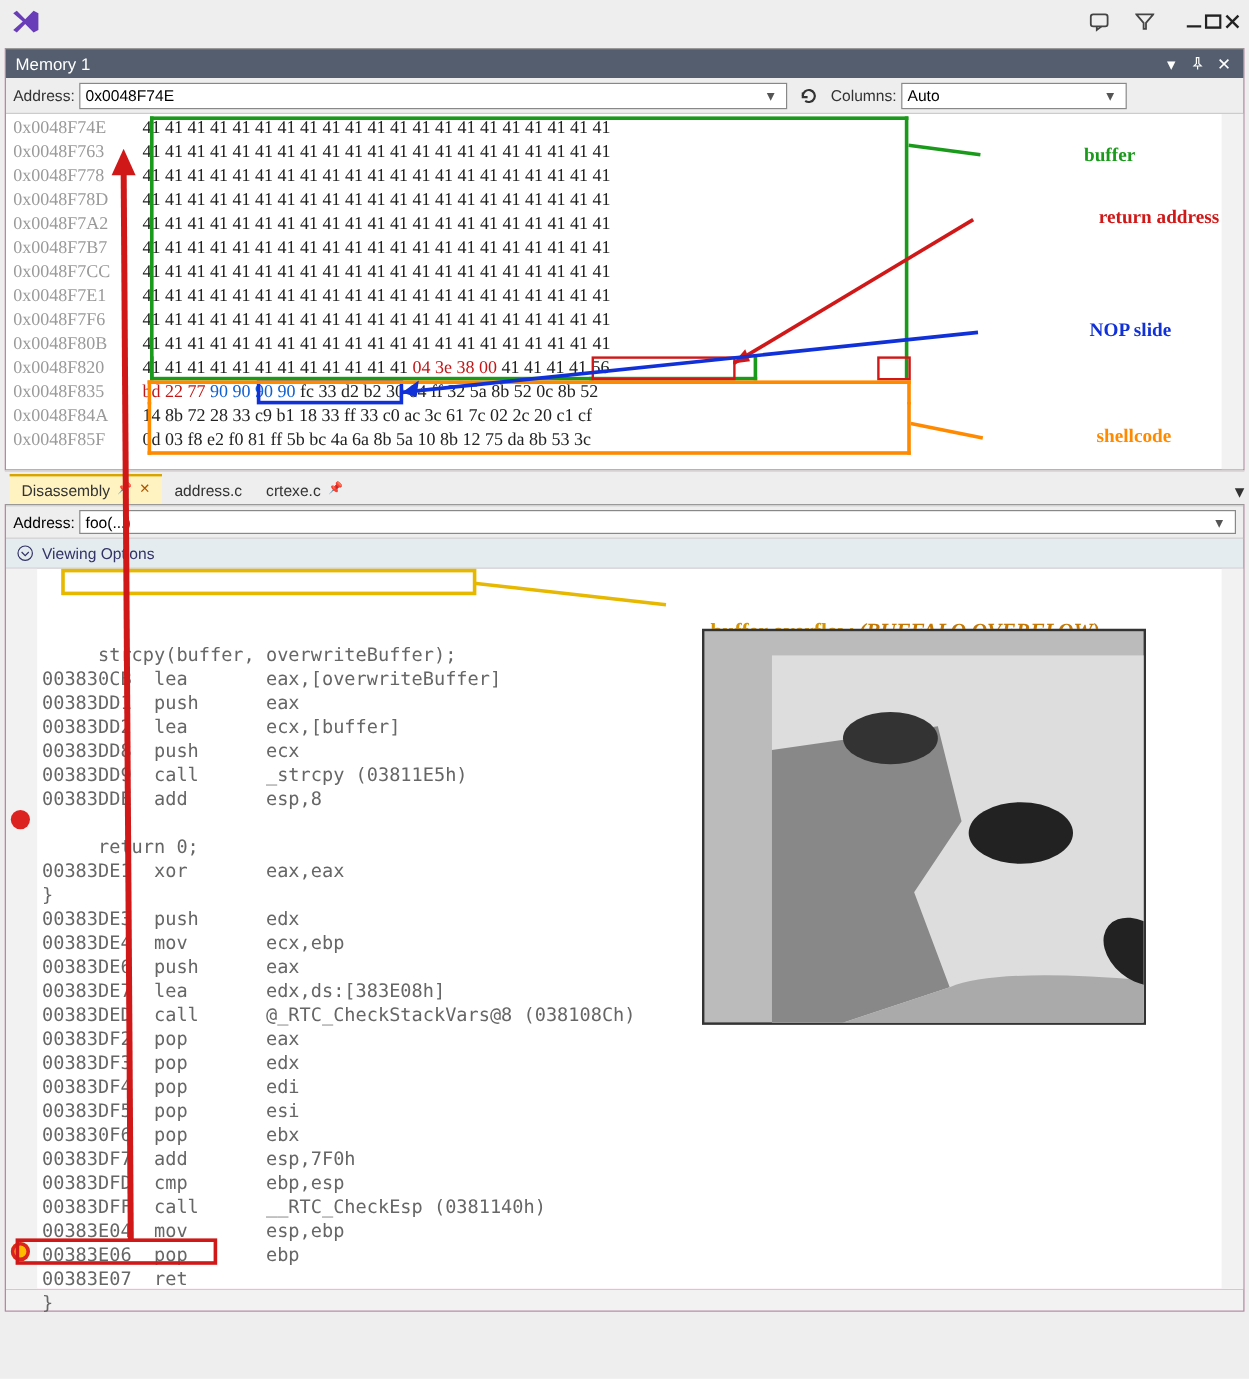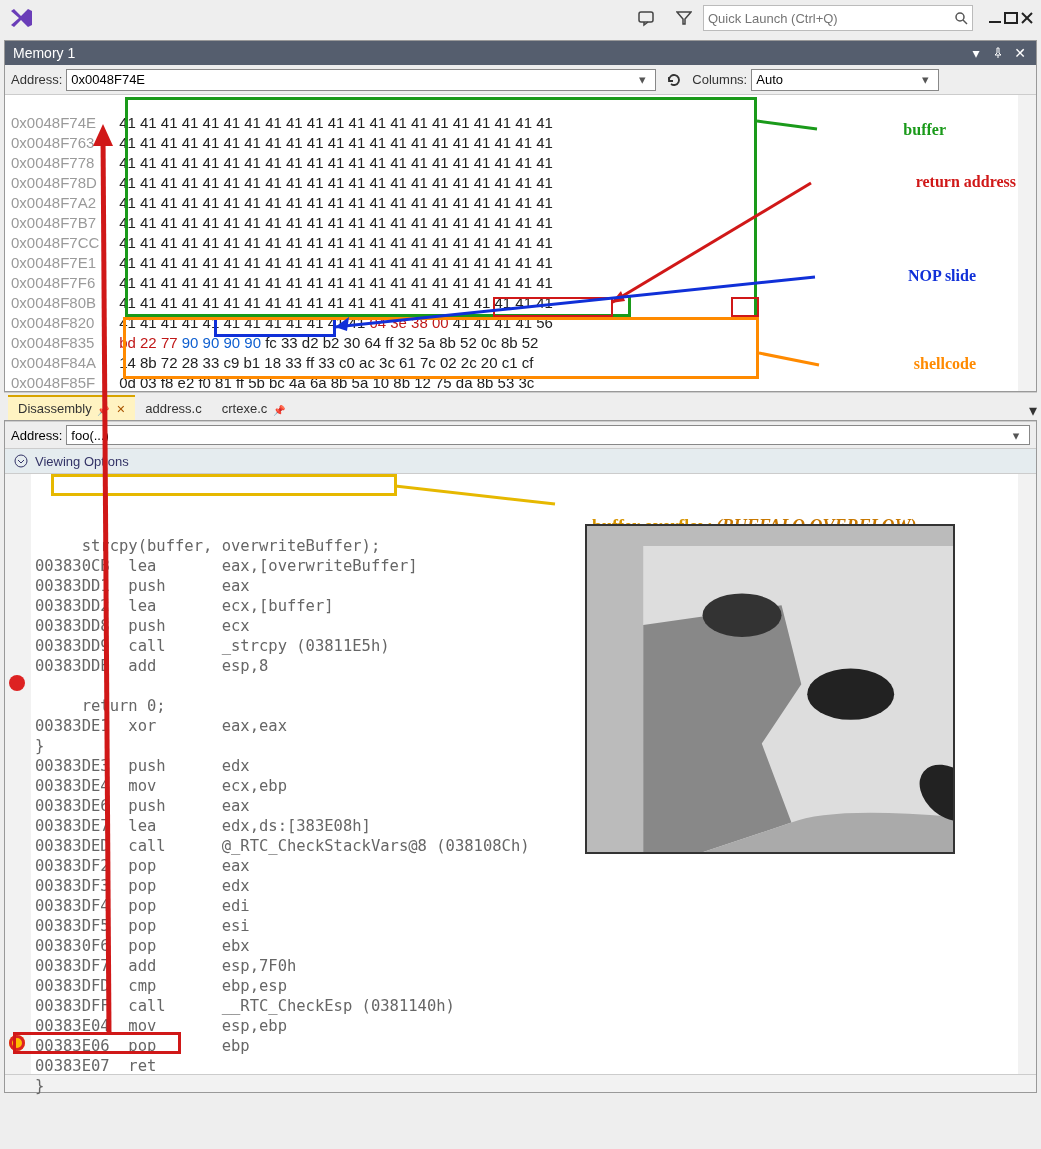--- a/index.html
+++ b/index.html
@@ -17,26 +17,26 @@
   .panel-header .spacer { flex:1; }
   .panel-header .hdr-icon { width:16px;height:16px; margin-left:6px; display:inline-flex;align-items:center;justify-content:center; }
   .toolbar-row { display:flex; align-items:center; background:#eee; padding:3px 6px; height:30px; font-size:13px; border-bottom:1px solid #ccc;}
   .toolbar-row label { color:#333; margin-right:4px; }
   .addr-input { flex:0 0 590px; height:22px; border:1px solid #888; background:#fff; padding:0 4px; font-size:13px; display:flex; align-items:center; }
   .addr-input input { border:none; outline:none; flex:1; font-size:13px;}
   .dd-btn { width:18px; text-align:center; color:#555; }
   .refresh-btn { width:24px; height:22px; display:inline-flex;align-items:center;justify-content:center; margin:0 6px; }
   .cols-input { width:188px; height:22px; border:1px solid #888; background:#fff; display:flex; align-items:center; padding:0 4px; font-size:13px;}
   .memory-body { position:relative; background:#fff; }
-  .hex-table { font-family: Liberation Sans, sans-serif; font-size: 15px; color:#222; padding:18px 6px; white-space:pre; line-height:20px; }
+  .hex-table { font-family: Liberation Serif, serif; font-size: 15px; color:#222; padding:2px 6px; white-space:pre; line-height:20px; }
   .hex-addr { color:#9a9a9a; display:inline-block; width:104px;}
   .annot { position:absolute; font-family:"Comic Sans MS","Segoe Script",cursive; font-weight:bold; font-size:16px; }
   .overlay-box { position:absolute; pointer-events:none;}
   .tabstrip { background:#eee; display:flex; align-items:flex-end; height:28px; padding-left:4px; border-top:1px solid #ccc;}
-  .tab { padding:4px 10px; font-size:13px; color:#333; display:flex; align-items:flex-end; gap:6px; }
+  .tab { padding:4px 10px; font-size:13px; color:#333; display:flex; align-items:flex-start; gap:6px; }
   .tab.active { background:#fff3c2; border-top:2px solid #d8a400; }
   .tab-close { color:#aa5500; font-size:11px;}
   .tab-pin { font-size:10px; color:#555;}
   .disasm-toolbar { display:flex; align-items:center; background:#eee; padding:3px 6px; height:28px; font-size:13px; border-top:1px solid #ccc; border-bottom:1px solid #ccc;}
   .disasm-addr { flex:1; height:20px; border:1px solid #888; background:#fff; display:flex; align-items:center; padding:0 4px;}
   .viewing-opts { background:#e5ecef; font-size:13px; color:#336; padding:4px 8px; display:flex; align-items:center; gap:6px; border-bottom:1px solid #ccc;}
   .disasm-body { position:relative; background:#fff; font-family:Consolas,monospace; font-size:15.5px; color:#666; padding:2px 0 2px 30px; line-height:20px; white-space:pre; height:600px;}
   .gutter { position:absolute; left:0; top:0; width:26px; height:100%; background:#f2f2f2;}
   .breakpoint { position:absolute; left:4px; width:16px; height:16px; border-radius:50%; background:#d22; }
   .bp-yellow { position:absolute; left:4px; width:16px; height:16px; border-radius:50%; background:#ffbb00; box-shadow:inset 0 0 0 3px #d22;}
@@ -62,27 +62,20 @@
     <svg width="18" height="18" viewBox="0 0 18 18">
         <rect x="2" y="3" width="14" height="10" rx="2" fill="none" stroke="#444" stroke-width="1.5"></rect>
         <path d="M7 13 L7 16 L11 13" fill="none" stroke="#444" stroke-width="1.5"></path>
       </svg>
   </span>
   <span class="filter-icon">
     <svg width="16" height="16" viewBox="0 0 16 16">
         <path d="M1 2 L15 2 L9 9 L9 14 L7 14 L7 9 Z" fill="none" stroke="#444" stroke-width="1.5"></path>
       </svg>
   </span>
-  <span class="quicklaunch">
-    <input placeholder="Quick Launch (Ctrl+Q)" style="">
-    <svg width="14" height="14" viewBox="0 0 14 14">
-        <circle cx="6" cy="6" r="4" fill="none" stroke="#555" stroke-width="1.5"></circle>
-        <line x1="9" y1="9" x2="13" y2="13" stroke="#555" stroke-width="1.5"></line>
-      </svg>
-  </span>
   <span style="width:14px;"></span>
   <span class="winbtn">
       <svg width="14" height="14">
         <line x1="1" y1="11" x2="13" y2="11" stroke="#222" stroke-width="2"></line>
       </svg>
     </span>
   <span class="winbtn">
       <svg width="14" height="14">
         <rect x="1" y="2" width="12" height="10" fill="none" stroke="#222" stroke-width="2"></rect>
       </svg>

